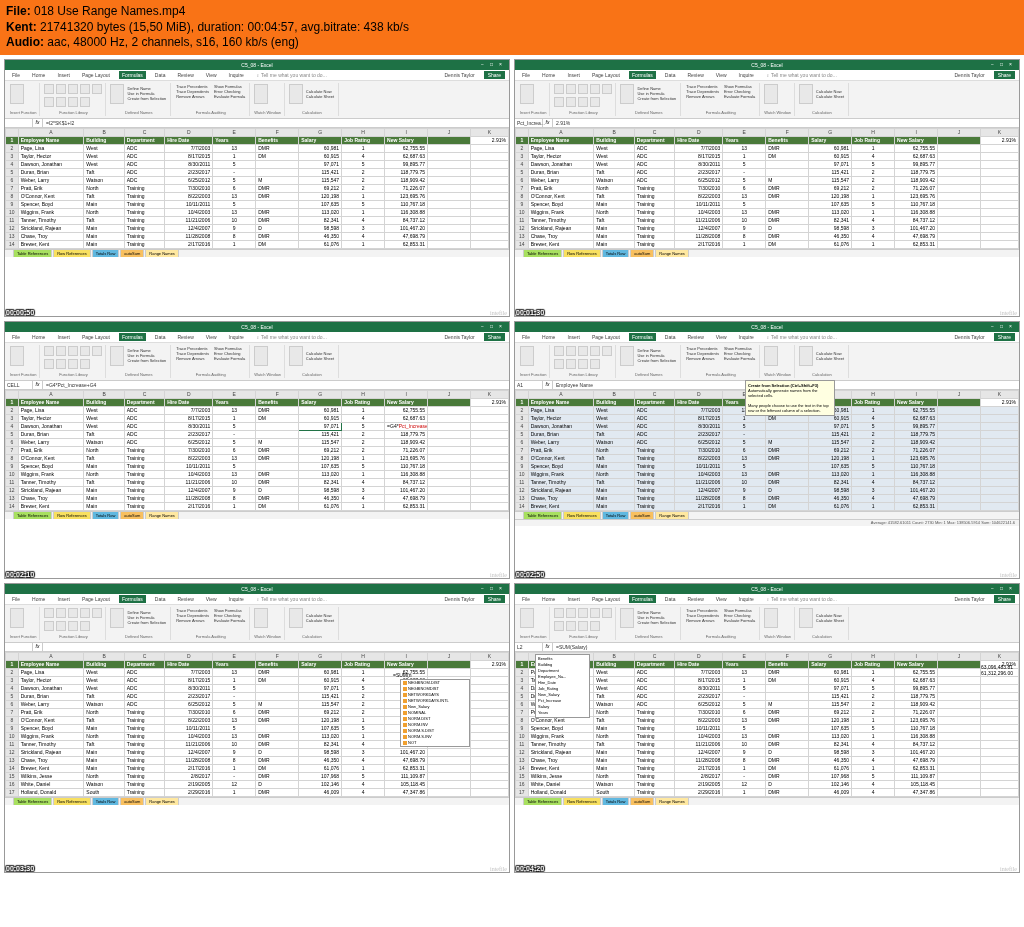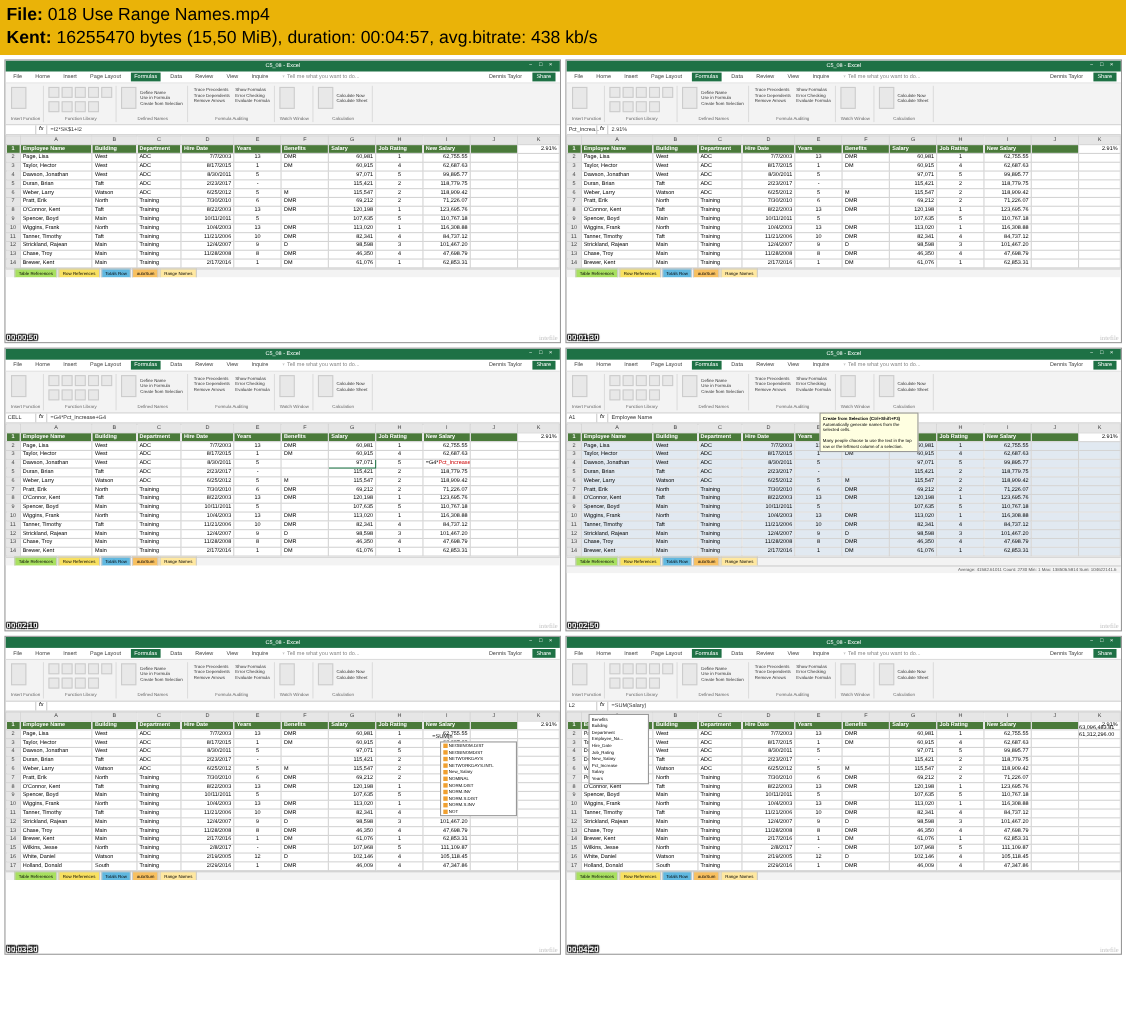--- a/index.html
+++ b/index.html
@@ -1,17 +1,17 @@
 <!DOCTYPE html>
 <html><head>
 <meta charset="utf-8">
 <style>
 * { box-sizing: border-box; margin: 0; padding: 0; font-family: "Segoe UI", Arial, sans-serif; }
 body { background: #fff; width: 1024px; }
-.file-info { padding: 4px 6px; font-size: 16px; line-height: 1.3; background: #eab308; }
+.file-info { padding: 4px 6px; font-size: 12px; line-height: 1.3; background: #f97316; }
 .file-info b { font-weight: bold; }
 .grid { display: grid; grid-template-columns: 1fr 1fr; gap: 4px; padding: 4px; background: #fff; }
 .pane { border: 1px solid #999; background: #fff; position: relative; overflow: hidden; font-size: 5px; }
 .titlebar { background: #1e7145; color: #fff; height: 10px; display: flex; align-items: center; justify-content: center; font-size: 5px; position: relative; }
 .titlebar .wctl { position: absolute; right: 2px; display: flex; gap: 1px; }
 .titlebar .wctl span { width: 8px; height: 8px; display: inline-block; }
 .ribbon-tabs { background: #fff; display: flex; gap: 6px; padding: 1px 4px; font-size: 5px; border-bottom: 1px solid #ddd; }
 .ribbon-tabs span { padding: 1px 3px; color: #444; }
 .ribbon-tabs span.active { background: #1e7145; color: #fff; border-radius: 0; }
 .ribbon-tabs .tell { color: #888; flex: 1; }
@@ -52,21 +52,22 @@
 .autoc { position: absolute; background: #fff; border: 1px solid #999; font-size: 4px; z-index: 20; }
 .autoc div { padding: 0.5px 2px; display:flex; align-items:center; gap:1px; }
 .autoc .s { width:4px; height:4px; background:#f0a030; display:inline-block; }
 .statusbar { background: #f3f3f3; border-top: 1px solid #ccc; height: 7px; font-size: 4px; color: #555; display: flex; justify-content: flex-end; align-items: center; padding: 0 4px; gap: 3px; }
 </style>
 </head>
 <body>
 
 <div class="file-info">
   <div><b>File:</b> <span>018 Use Range Names.mp4</span></div>
-  <div><b>Kent:</b> <span>16255470 bytes (15,50 MiB), duration: 00:04:57, avg.bitrate: 438 kb/s</span></div>
+  <div><b>Kent:</b> <span>21741320 bytes (15,50 MiB), duration: 00:04:57, avg.bitrate: 438 kb/s</span></div>
+  <div><b>Audio:</b> <span>aac, 48000 Hz, 2 channels, s16, 160 kb/s (eng)</span></div>
 </div>
 
 <div class="grid">
 
 <div class="pane" style="height:258px">
     <div class="titlebar">
     <span>C5_08 - Excel</span>
     <div class="wctl">
           <span>−</span>
           <span>□</span>

